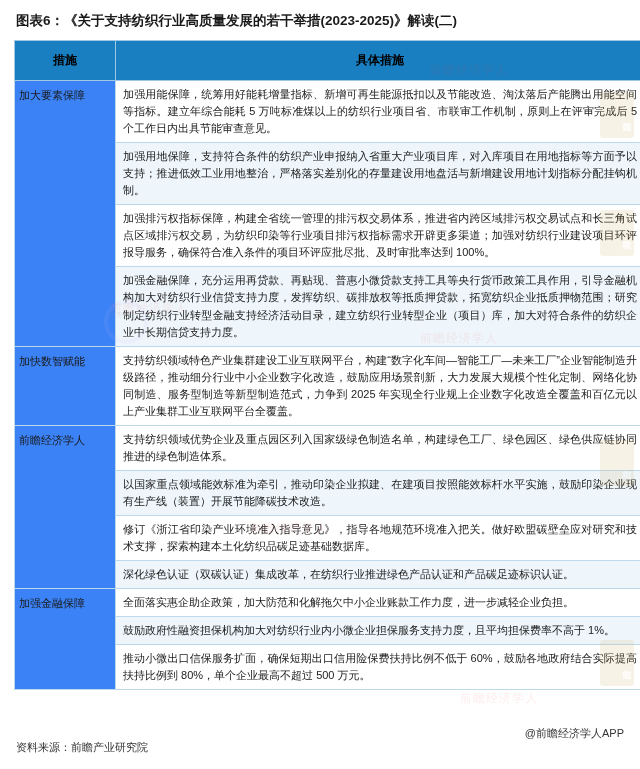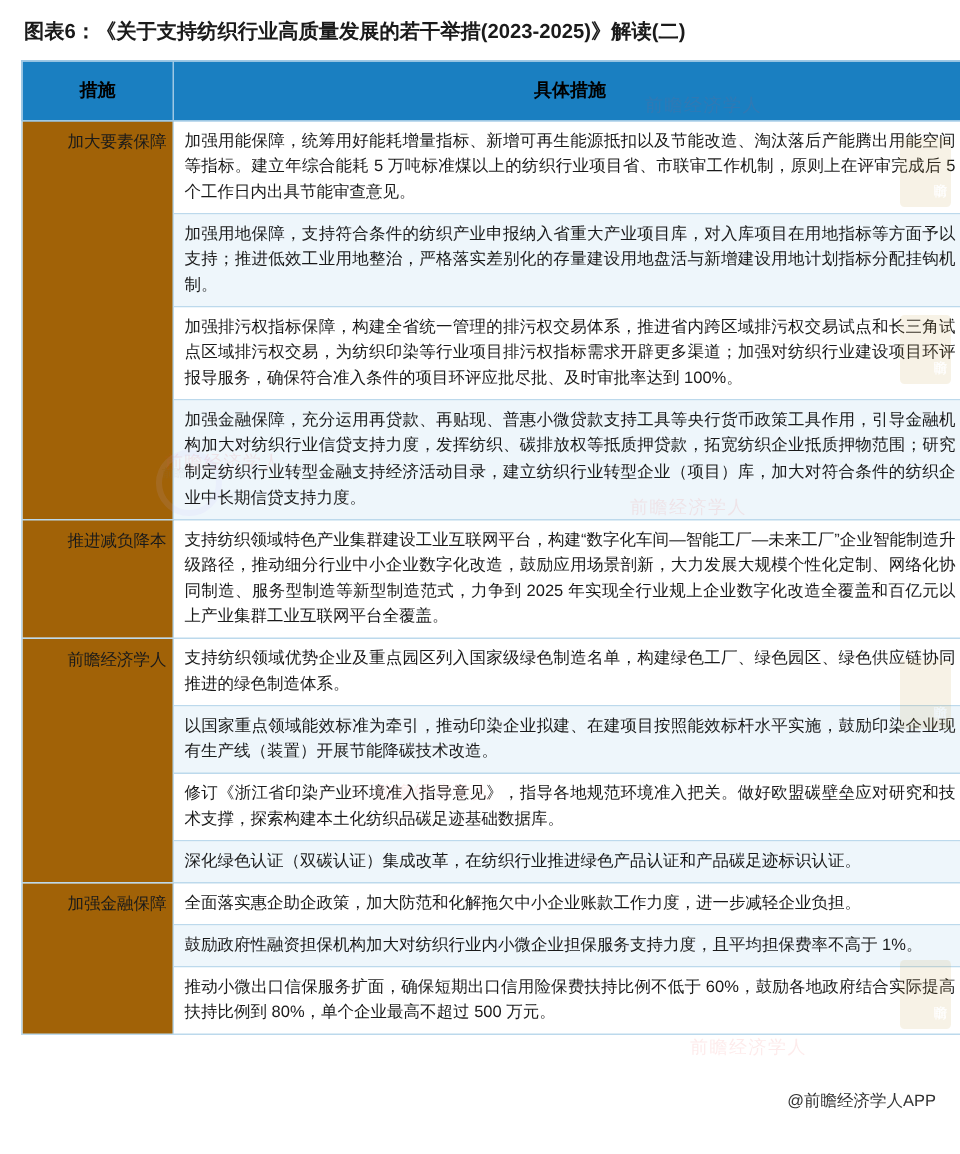--- a/index.html
+++ b/index.html
@@ -49,27 +49,27 @@
   th.col-detail  { width: 520px; }
 
   table.matrix td {
     border: 1px solid #bcd9ec;
     vertical-align: top;
     font-size: 11px;
     line-height: 1.55;
   }
   td.cat {
     width: 92px;
-    text-align: right;
+    text-align: left;
     vertical-align: middle;
     font-size: 11.5px;
     font-weight: normal;
     color: #1a1a1a;
     padding: 6px 4px;
-    background: #a16207;
+    background: #3b82f6;
   }
   td.detail {
     padding: 0;
     background: #ffffff;
   }
   .line {
     padding: 5px 7px 5px 7px;
     border-bottom: 1px solid #bcd9ec;
     text-align: justify;
     color: #1a1a1a;
@@ -157,21 +157,21 @@
         <td class="cat">加大要素保障</td>
         <td class="detail">
           <div class="line zebra-a">加强用能保障，统筹用好能耗增量指标、新增可再生能源抵扣以及节能改造、淘汰落后产能腾出用能空间等指标。建立年综合能耗 5 万吨标准煤以上的纺织行业项目省、市联审工作机制，原则上在评审完成后 5 个工作日内出具节能审查意见。</div>
           <div class="line zebra-b">加强用地保障，支持符合条件的纺织产业申报纳入省重大产业项目库，对入库项目在用地指标等方面予以支持；推进低效工业用地整治，严格落实差别化的存量建设用地盘活与新增建设用地计划指标分配挂钩机制。</div>
           <div class="line zebra-a">加强排污权指标保障，构建全省统一管理的排污权交易体系，推进省内跨区域排污权交易试点和长三角试点区域排污权交易，为纺织印染等行业项目排污权指标需求开辟更多渠道；加强对纺织行业建设项目环评报导服务，确保符合准入条件的项目环评应批尽批、及时审批率达到 100%。</div>
           <div class="line zebra-b">加强金融保障，充分运用再贷款、再贴现、普惠小微贷款支持工具等央行货币政策工具作用，引导金融机构加大对纺织行业信贷支持力度，发挥纺织、碳排放权等抵质押贷款，拓宽纺织企业抵质押物范围；研究制定纺织行业转型金融支持经济活动目录，建立纺织行业转型企业（项目）库，加大对符合条件的纺织企业中长期信贷支持力度。</div>
         </td>
       </tr>
 
       <tr>
-        <td class="cat">推进减负降本</td>
+        <td class="cat">加快数智赋能</td>
         <td class="detail">
           <div class="line zebra-a">支持纺织领域特色产业集群建设工业互联网平台，构建“数字化车间—智能工厂—未来工厂”企业智能制造升级路径，推动细分行业中小企业数字化改造，鼓励应用场景剖新，大力发展大规模个性化定制、网络化协同制造、服务型制造等新型制造范式，力争到 2025 年实现全行业规上企业数字化改造全覆盖和百亿元以上产业集群工业互联网平台全覆盖。</div>
         </td>
       </tr>
 
       <tr>
         <td class="cat">前瞻经济学人</td>
         <td class="detail">
           <div class="line zebra-a">支持纺织领域优势企业及重点园区列入国家级绿色制造名单，构建绿色工厂、绿色园区、绿色供应链协同推进的绿色制造体系。</div>
           <div class="line zebra-b">以国家重点领域能效标准为牵引，推动印染企业拟建、在建项目按照能效标杆水平实施，鼓励印染企业现有生产线（装置）开展节能降碳技术改造。</div>
@@ -185,20 +185,21 @@
         <td class="detail">
           <div class="line zebra-a">全面落实惠企助企政策，加大防范和化解拖欠中小企业账款工作力度，进一步减轻企业负担。</div>
           <div class="line zebra-b">鼓励政府性融资担保机构加大对纺织行业内小微企业担保服务支持力度，且平均担保费率不高于 1%。</div>
           <div class="line zebra-a">推动小微出口信保服务扩面，确保短期出口信用险保费扶持比例不低于 60%，鼓励各地政府结合实际提高扶持比例到 80%，单个企业最高不超过 500 万元。</div>
         </td>
       </tr>
 
     </tbody>
   </table>
 
+  <div class="footer">资料来源：前瞻产业研究院</div>
   <div class="brand">@前瞻经济学人APP</div>
 
   <div class="wm" style="left:430px; top:62px;">前瞻经济学人</div>
   <div class="wm" style="left:110px; top:300px;">前瞻经济学人</div>
   <div class="wm" style="left:420px; top:330px;">前瞻经济学人</div>
   <div class="wm" style="left:250px; top:520px;">前瞻经济学人</div>
   <div class="wm" style="left:460px; top:690px;">前瞻经济学人</div>
 
   <div class="wm-box" style="left:600px; top:92px;">前瞻</div>
   <div class="wm-box" style="left:600px; top:210px;">前瞻</div>

